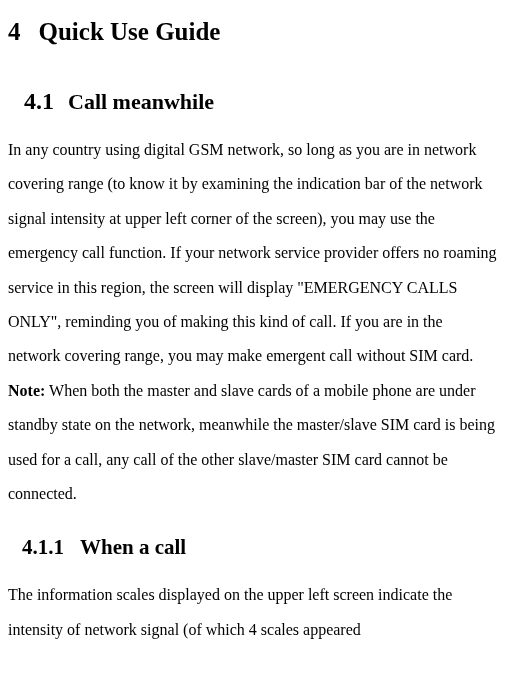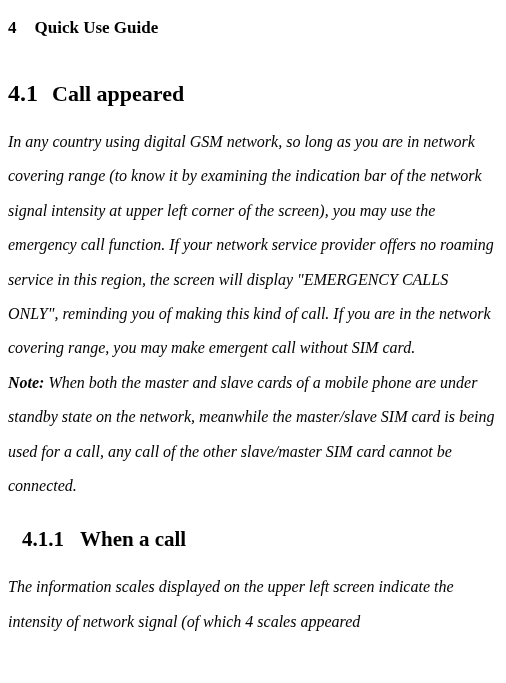--- a/index.html
+++ b/index.html
@@ -10,68 +10,68 @@
     body {
       width: 506px;
       height: 683px;
       background: #ffffff;
       font-family: "Times New Roman", Times, serif;
       color: #000000;
       padding: 18px 8px 8px 8px;
       overflow: hidden;
     }
     .chapter-heading {
-      font-size: 17px;
+      font-size: 25px;
       font-weight: bold;
       margin-bottom: 42px;
     }
     .chapter-heading .num {
       display: inline-block;
       margin-right: 18px;
     }
     .section-heading {
       font-size: 22px;
       font-weight: bold;
       margin-bottom: 18px;
     }
     .section-heading .num {
       font-size: 24px;
       display: inline-block;
       margin-right: 14px;
+      margin-left: 16px;
     }
     .subsection-heading {
       font-size: 21px;
       font-weight: bold;
       margin-top: 24px;
       margin-bottom: 18px;
       margin-left: 14px;
     }
     .subsection-heading .num {
       display: inline-block;
       margin-right: 16px;
     }
     .body-text {
       font-size: 16px;
       line-height: 2.15;
-      font-style: italic;
     }
     .bold {
       font-weight: bold;
       text-align: center;
     }
   </style>
 </head>
 <body>
 
 <h1 class="chapter-heading">
   <span class="num">4</span><span>Quick Use Guide</span>
 </h1>
 
 <h2 class="section-heading">
-  <span class="num">4.1</span><span>Call appeared</span>
+  <span class="num">4.1</span><span>Call meanwhile</span>
 </h2>
 
 <p class="body-text">In any country using digital GSM network, so long as you are in network covering range (to know it by examining the indication bar of the network signal intensity at upper left corner of the screen), you may use the emergency call function. If your network service provider offers no roaming service in this region, the screen will display "EMERGENCY CALLS ONLY", reminding you of making this kind of call. If you are in the network covering range, you may make emergent call without SIM card.</p>
 
 <p class="body-text">
   <span class="bold">Note:</span><span> When both the master and slave cards of a mobile phone are under standby state on the network, meanwhile the master/slave SIM card is being used for a call, any call of the other slave/master SIM card cannot be connected.</span>
 </p>
 
 <h3 class="subsection-heading">
   <span class="num">4.1.1</span><span>When a call</span>

